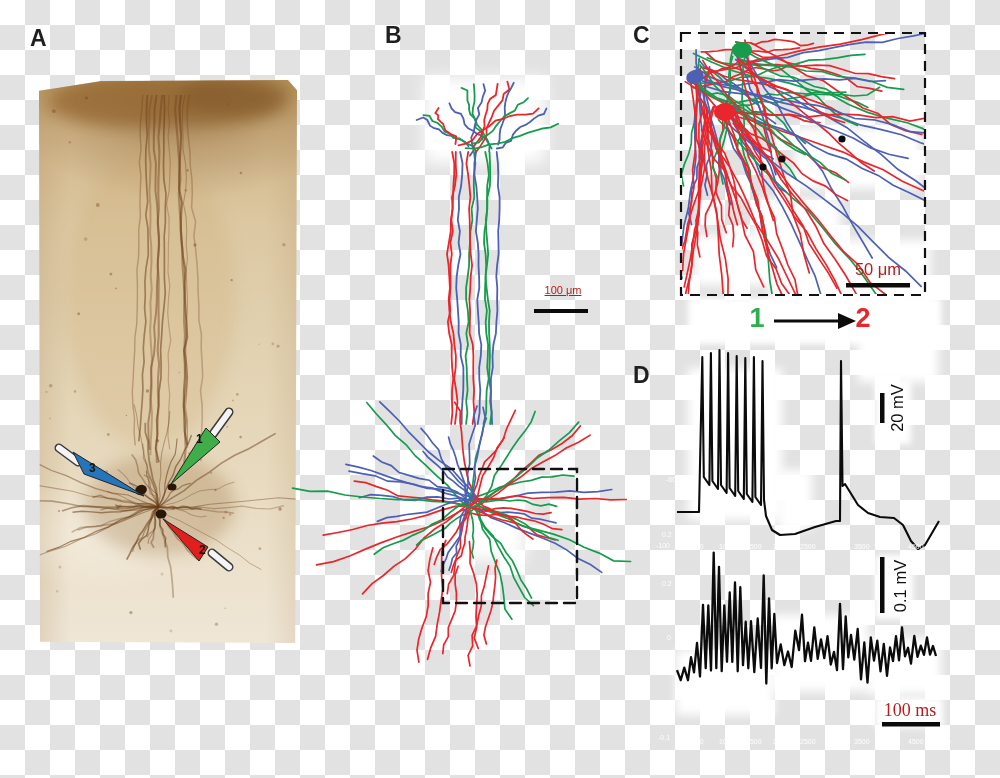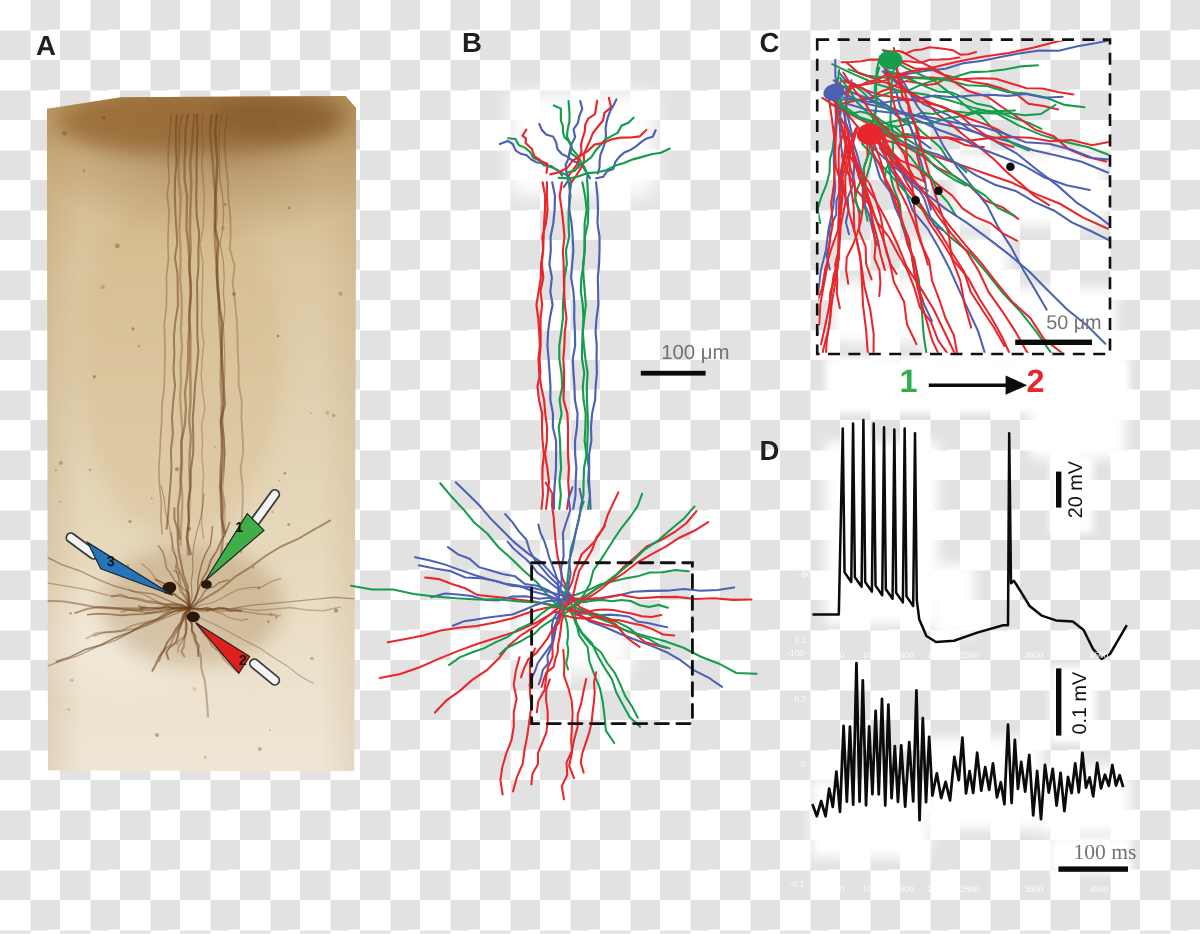--- a/index.html
+++ b/index.html
@@ -14,21 +14,21 @@
   #photo-a{
     position:absolute;left:39px;top:80px;width:258px;height:563px;
     clip-path:polygon(0% 1.9%,24% 0.2%,96.5% 0%,100% 1.8%,99.3% 100%,0.4% 99.8%);
     background:
       radial-gradient(150px 90px at 25% 80%, rgba(250,246,238,.55), rgba(250,246,238,0) 70%),
       radial-gradient(230px 130px at 55% 5%, rgba(128,86,38,.48), rgba(128,86,38,0) 72%),
       linear-gradient(90deg, rgba(150,110,60,.16), rgba(150,110,60,0) 12%, rgba(150,110,60,0) 88%, rgba(150,110,60,.12)),
       linear-gradient(180deg,#c29f66 0%,#d2b78b 9%,#dcc8a2 26%,#e2d2b2 48%,#e7d9bd 68%,#ece1cc 86%,#efe6d6 100%);
   }
   #art{position:absolute;left:0;top:0;}
-  .scale-text{position:absolute;color:#737373;text-align:right;line-height:1;}
+  .scale-text{position:absolute;color:#b91c1c;text-align:center;line-height:1;}
   .vtext{position:absolute;color:#101010;white-space:nowrap;transform:translate(-50%,-50%) rotate(-90deg);line-height:1;}
   .pip-num{position:absolute;font-weight:bold;font-size:12px;color:#0c1408;line-height:1;}
   .seq-num{position:absolute;font-weight:bold;font-size:27px;line-height:1;text-align:center;width:26px;}
   .residual{position:absolute;color:#ffffff;font-size:7px;line-height:1;opacity:.95;}
 </style>
 </head>
 <body>
 
 <div id="photo-a"></div>
 
@@ -378,21 +378,21 @@
 
 <div class="panel-label" style="left:30px;top:27px;">A</div>
 <div class="panel-label" style="left:385px;top:24px;">B</div>
 <div class="panel-label" style="left:633px;top:24px;">C</div>
 <div class="panel-label" style="left:633px;top:364px;">D</div>
 
 <span class="pip-num" style="left:196px;top:433px;">1</span>
 <span class="pip-num" style="left:199px;top:544px;">2</span>
 <span class="pip-num" style="left:89px;top:462px;">3</span>
 
-<div class="scale-text" style="left:518px;top:285px;width:90px;font-size:17px;">100 μm</div>
+<div class="scale-text" style="left:518px;top:285px;width:90px;font-size:11px;text-decoration:underline;">100 μm</div>
 <div class="scale-text" style="left:838px;top:261px;width:80px;font-size:16.5px;">50 μm</div>
 <div class="vtext" style="left:897px;top:408px;font-size:16.5px;">20 mV</div>
 <div class="vtext" style="left:900px;top:586px;font-size:16.5px;">0.1 mV</div>
 <div class="scale-text" style="left:873px;top:701px;width:74px;font-size:18px;font-family:Liberation Serif, serif;">100 ms</div>
 
 <div class="seq-num" style="left:744px;top:305px;color:#2fae4e;">1</div>
 <div class="seq-num" style="left:850px;top:305px;color:#e8262c;">2</div>
 
 <div id="residuals">
     <span class="residual" style="left: 692px; top: 543px;">500</span>

